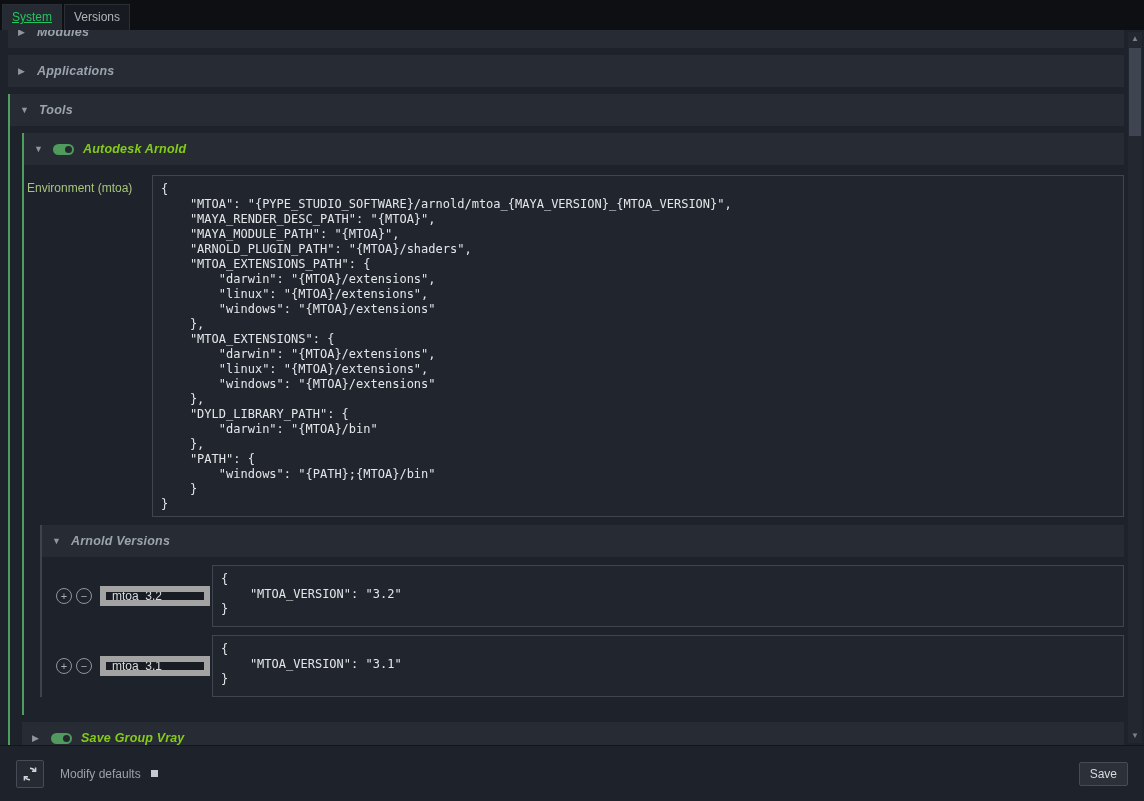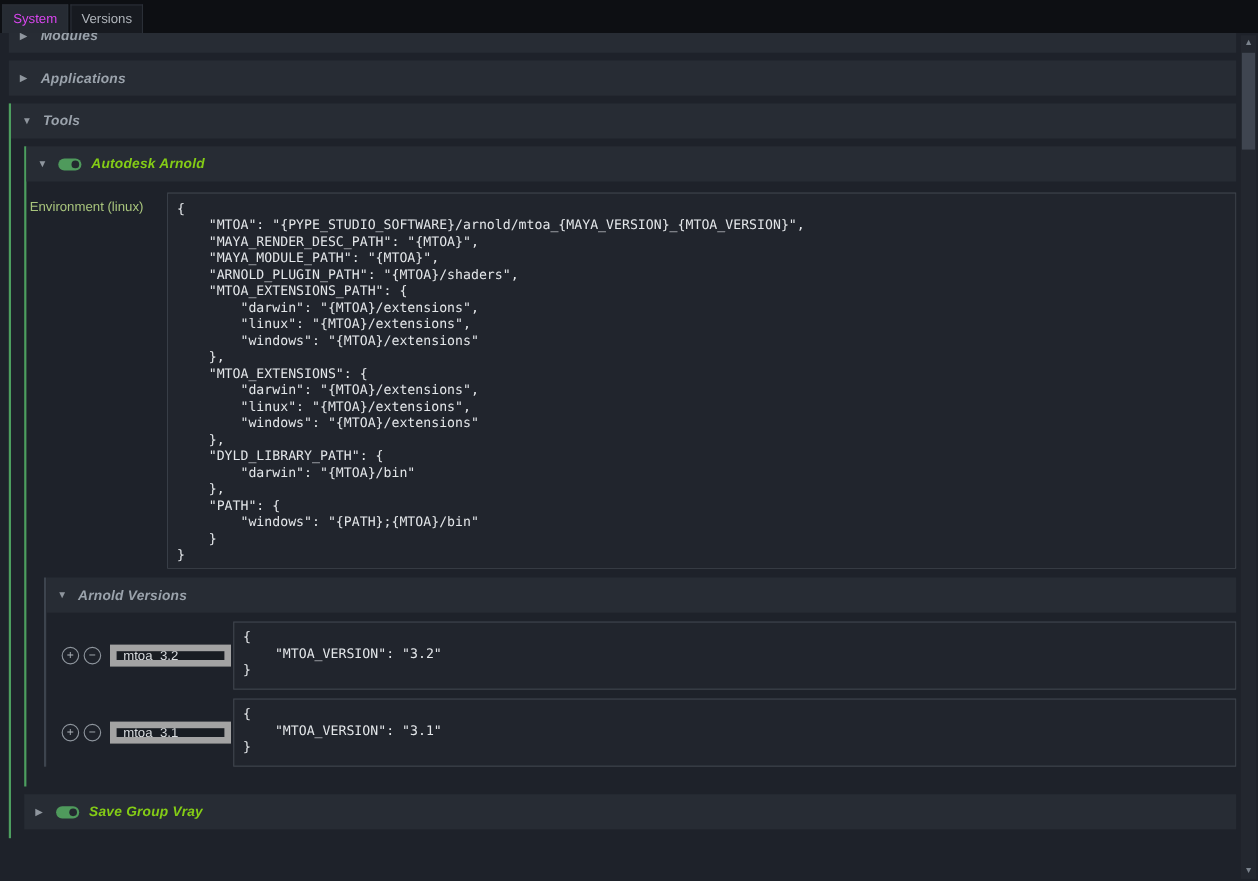--- a/index.html
+++ b/index.html
@@ -10,21 +10,21 @@
     overflow: hidden;
   }
   .app { width: 1144px; height: 801px; display: flex; flex-direction: column; }
 
   
   .tabbar { height: 30px; background: #0d0f13; display: flex; align-items: flex-end; padding-left: 2px; flex: none; }
   .tab {
     padding: 5px 9px 6px; font-size: 12px; color: #b0b5bb;
     background: #171a20; border: 1px solid #2a2f37; border-bottom: none; margin-right: 2px; cursor: default;
   }
-  .tab.active { background: #262b33; color: #d946ef; }
+  .tab.active { background: #262b33; color: #22c55e; text-decoration: underline; }
 
   
   .content { position: relative; flex: 1; background: #1e222a; overflow: hidden; }
   .scrollarea { position: absolute; left: 0; top: 0; right: 20px; bottom: 0; padding-left: 8px; overflow: hidden; }
 
   
   .hdr {
     height: 32px; background: #272c34; display: flex; align-items: center; gap: 9px;
     padding: 0 10px; margin-bottom: 7px; cursor: default;
   }
@@ -127,21 +127,21 @@
 
           <div class="sec">
             <div class="hdr">
               <span class="arrow">▼</span>
               <span class="toggle"></span>
               <span class="lbl group">Autodesk Arnold</span>
             </div>
             <div class="arnold-body">
 
               <div class="field-row">
-                <div class="field-label">Environment (linux)</div>
+                <div class="field-label">Environment (mtoa)</div>
                 <textarea class="code-box env-box" spellcheck="false" style="">{
     "MTOA": "{PYPE_STUDIO_SOFTWARE}/arnold/mtoa_{MAYA_VERSION}_{MTOA_VERSION}",
     "MAYA_RENDER_DESC_PATH": "{MTOA}",
     "MAYA_MODULE_PATH": "{MTOA}",
     "ARNOLD_PLUGIN_PATH": "{MTOA}/shaders",
     "MTOA_EXTENSIONS_PATH": {
         "darwin": "{MTOA}/extensions",
         "linux": "{MTOA}/extensions",
         "windows": "{MTOA}/extensions"
     },
@@ -203,14 +203,29 @@
       </div>
     </div>
 
     <div class="scrollbar">
       <div class="sb-arrow sb-up">▲</div>
       <div class="sb-thumb"></div>
       <div class="sb-arrow sb-down">▼</div>
     </div>
   </div>
 
+  <div class="footer">
+    <button class="icon-btn">
+      <span style="display:flex;">
+        <svg viewBox="0 0 16 16" width="16" height="16">
+          <path d="M8 2.2 a5.8 5.8 0 0 1 5 2.9" fill="none" stroke="#cfd4d9" stroke-width="1.5"></path>
+          <path d="M13.6 1.6 v3.6 h-3.6" fill="none" stroke="#cfd4d9" stroke-width="1.5"></path>
+          <path d="M8 13.8 a5.8 5.8 0 0 1 -5 -2.9" fill="none" stroke="#cfd4d9" stroke-width="1.5"></path>
+          <path d="M2.4 14.4 v-3.6 h3.6" fill="none" stroke="#cfd4d9" stroke-width="1.5"></path>
+        </svg>
+      </span>
+    </button>
+    <span class="footer-label">Modify defaults</span>
+    <span class="mod-square"></span>
+    <button class="save-btn">Save</button>
+  </div>
 
 </div>
 
 </body></html>

